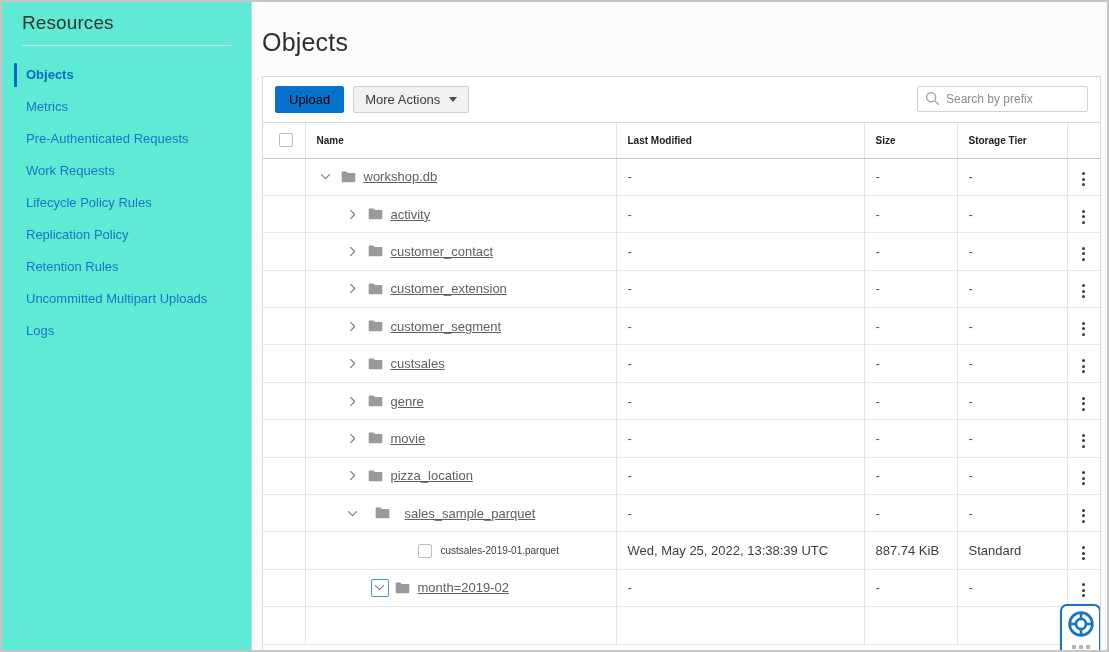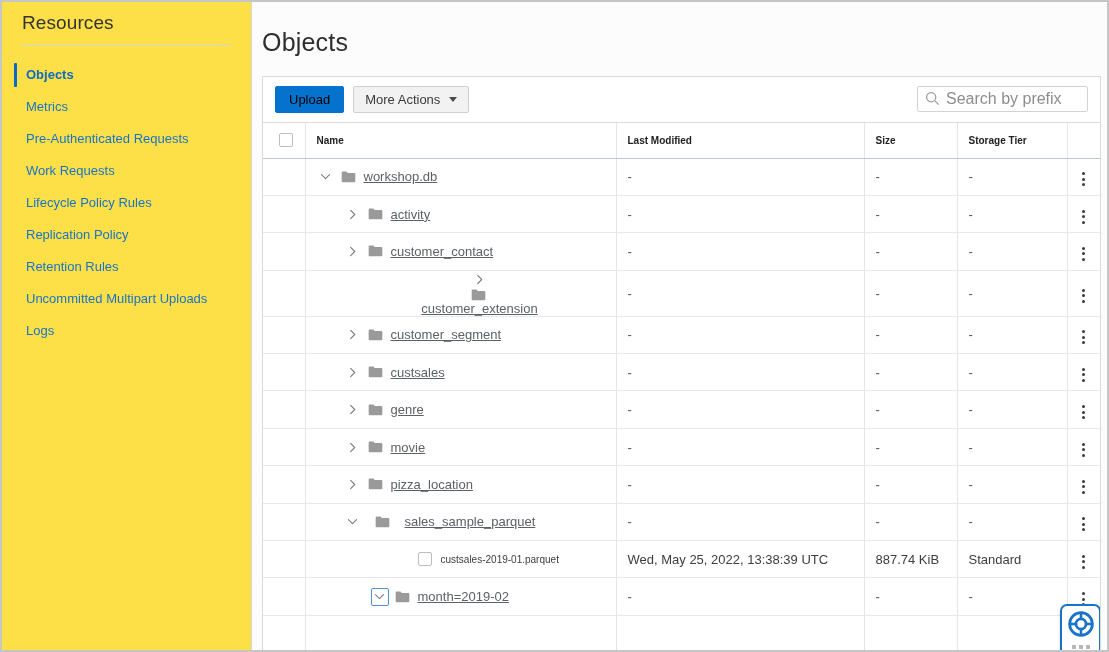--- a/index.html
+++ b/index.html
@@ -11,21 +11,21 @@
     -webkit-font-smoothing:antialiased;
   }
   .window{
     position:absolute;left:2px;top:2px;width:1105px;height:648px;
     background:#ffffff;overflow:hidden;display:flex;
     box-sizing:border-box;
   }
 
   
   .sidebar{
-    width:250px;min-width:250px;height:648px;background:#fde047;
+    width:250px;min-width:250px;height:648px;background:#5eead4;
     border-right:1px solid #d6d6d6;box-sizing:border-box;
     padding:0 20px 0 20px;
   }
   .sidebar-title{
     font-size:19px;color:#333333;font-weight:400;
     padding-top:10px;padding-bottom:0;letter-spacing:.1px;
   }
   .sidebar-rule{
     margin-top:11px;border-top:1px solid #d9d9d9;height:0;
   }
@@ -75,21 +75,21 @@
     width:0;height:0;border-left:4.5px solid transparent;
     border-right:4.5px solid transparent;border-top:5px solid #4a4a4a;
     display:inline-block;
   }
   .search-wrap{
     margin-left:auto;position:relative;width:171px;height:26px;
   }
   .search-input{
     width:171px;height:26px;box-sizing:border-box;
     border:1px solid #d3d3d3;border-radius:2px;background:#fff;
-    font-size:16px;color:#5b5b5b;padding:0 6px 0 28px;
+    font-size:12px;color:#5b5b5b;padding:0 6px 0 28px;
     font-family:inherit;outline:none;
   }
   .search-input::placeholder{color:#8d8d8d;}
   .search-icon{
     position:absolute;left:8px;top:5px;width:15px;height:15px;
     pointer-events:none;
   }
 
   
   table.objects{
@@ -295,21 +295,21 @@
               <td><span class="dash">-</span></td>
               <td class="kebab-cell"><span class="kebab">
                   <i></i>
                   <i></i>
                   <i></i>
                 </span></td>
             </tr>
             <tr>
               <td></td>
               <td>
-                <div class="name-cell" style="padding-left: 27px; flex-direction: column;">
+                <div class="name-cell" style="padding-left: 27px;">
                   <span class="twisty">
                     <svg viewBox="0 0 12 12" width="11" height="11">
                       <path d="M4 1.6 L8.4 6 L4 10.4" fill="none" stroke="#7e7e7e" stroke-width="1.25" stroke-linecap="round" stroke-linejoin="round"></path>
                     </svg>
                   </span>
                   <svg class="folder-ico" viewBox="0 0 16 13">
                     <path d="M0.6 1.6 a1 1 0 0 1 1-1 h4.2 l1.4 1.6 h7.2 a1 1 0 0 1 1 1 v8 a1 1 0 0 1 -1 1 h-12.8 a1 1 0 0 1 -1 -1 z" fill="#9a9a9a"></path>
                   </svg>
                   <span class="obj-link">customer_extension</span>
                 </div>

